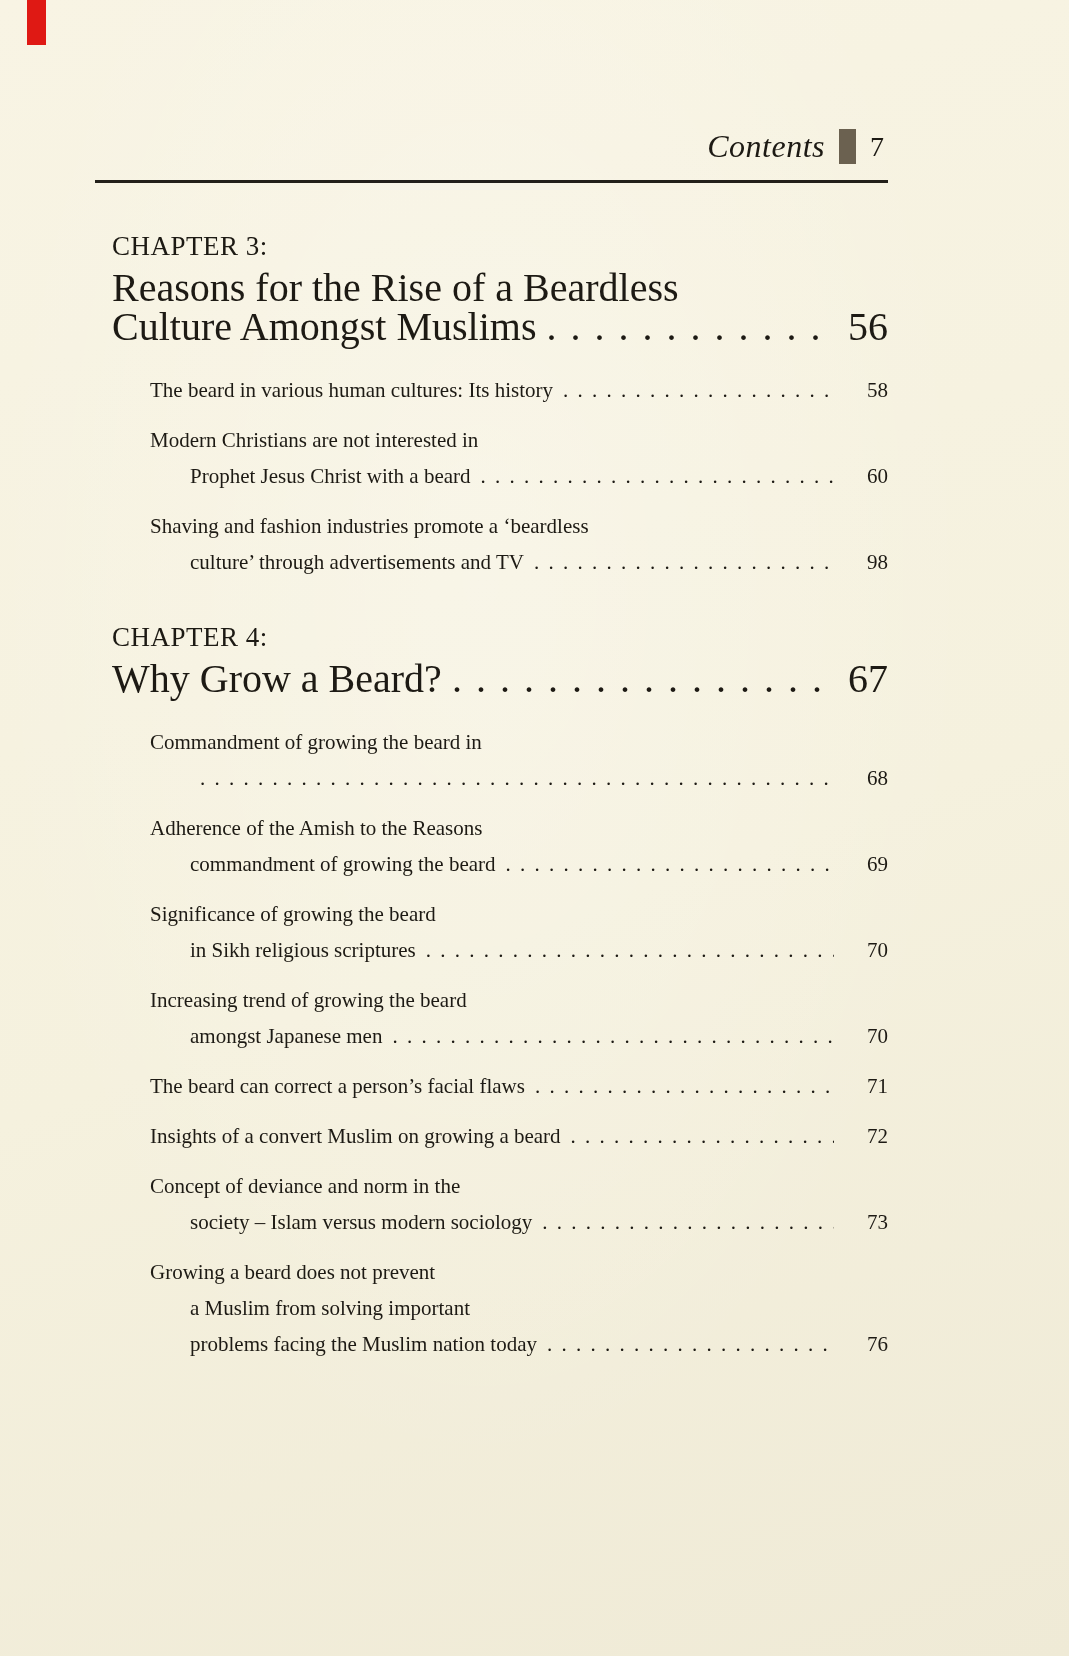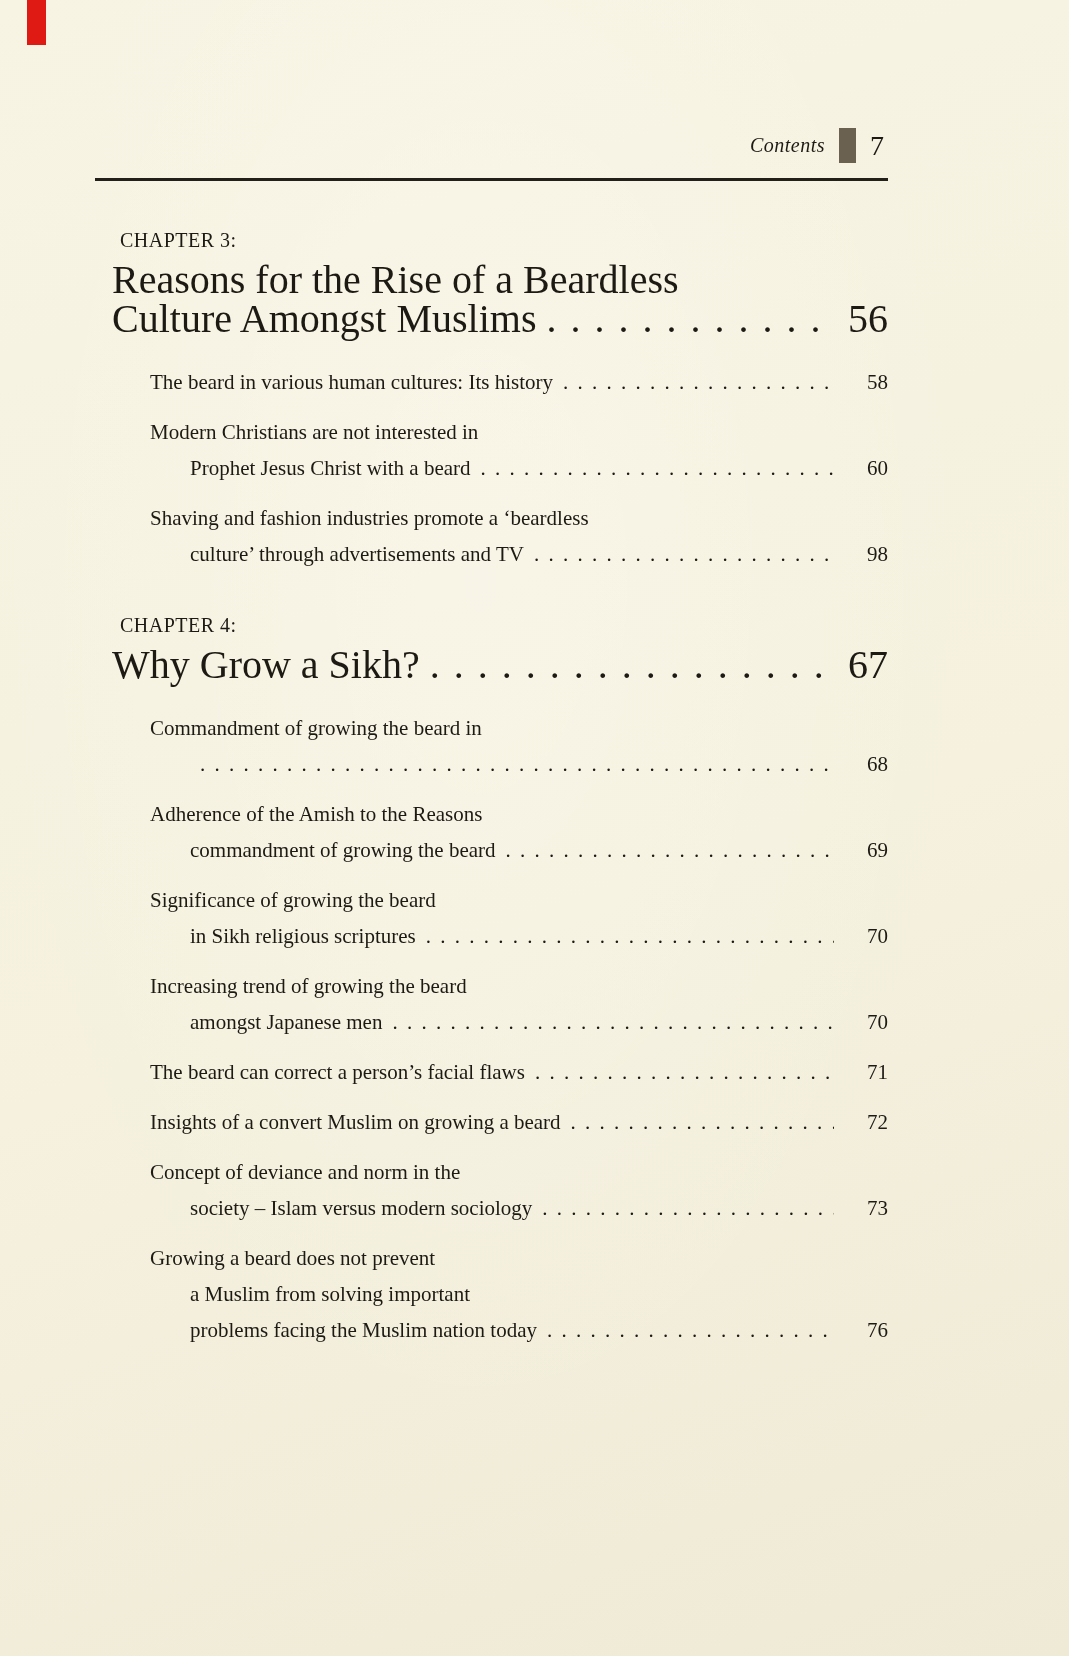--- a/index.html
+++ b/index.html
@@ -32,21 +32,21 @@
   }
   .page-header {
     margin-top: 128px;
     display: flex;
     justify-content: flex-end;
     align-items: center;
     gap: 14px;
   }
   .running-title {
     font-style: italic;
-    font-size: 20px;
+    font-size: 32px;
     letter-spacing: 0.5px;
   }
   .header-block {
     display: inline-block;
     width: 17px;
     height: 35px;
     background: #6b6150;
   }
   .folio {
     font-size: 28px;
@@ -54,24 +54,24 @@
   }
   .rule {
     height: 3px;
     background: #23201a;
     margin-top: 15px;
     margin-left: -17px;
   }
   .chapter { margin-top: 48px; }
   .chapter + .chapter { margin-top: 42px; }
   .chapter-heading {
-    font-size: 20px;
+    font-size: 27px;
     line-height: 1.15;
     letter-spacing: 0.5px;
-    margin: 8px;
+    margin: 0;
     font-weight: normal;
   }
   .chapter-title {
     margin-top: 6px;
     font-size: 40px;
   }
   .chapter-title .line {
     line-height: 39px;
   }
   .entry {
@@ -148,21 +148,21 @@
               <span class="txt">culture’ through advertisements and TV</span>
               <span class="leader"></span>
               <span class="pg">98</span>
             </div>
           </div>
         </section>
         <section class="chapter">
           <h2 class="chapter-heading">CHAPTER 4:</h2>
           <div class="chapter-title">
             <div class="line t1 dotrow">
-              <span class="txt">Why Grow a Sikh?</span>
+              <span class="txt">Why Grow a Beard?</span>
               <span class="leader"></span>
               <span class="pg">67</span>
             </div>
           </div>
           <div class="entry">
             <div class="line e1">Commandment of growing the beard in</div>
             <div class="line e2 dotrow">
               <span class="leader"></span>
               <span class="pg">68</span>
             </div>

